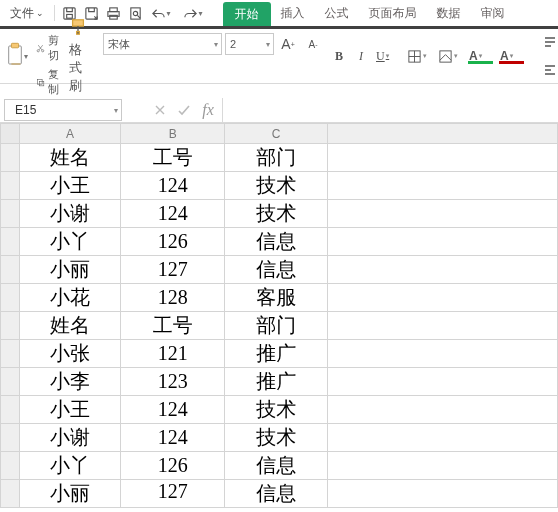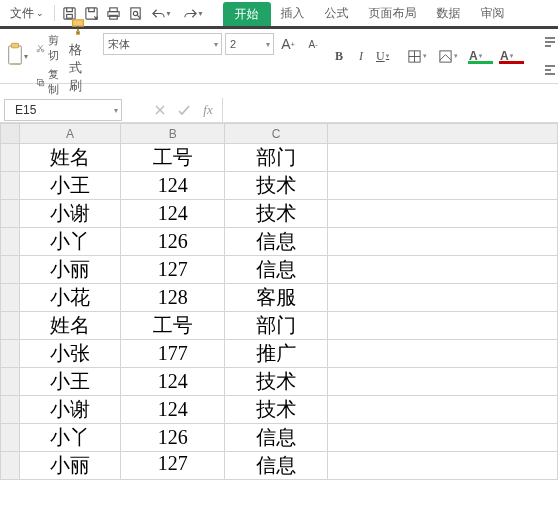--- a/index.html
+++ b/index.html
@@ -240,21 +240,21 @@
   }
   .fx-area .fxbtn {
     width: 20px;
     height: 18px;
     display: flex;
     align-items: center;
     justify-content: center;
     color: #999;
   }
   .fx-area .fxbtn svg { width: 14px; height: 14px; }
-  .fx-fx { font-style: italic; font-family: "Times New Roman", serif; color: #555; font-size: 13px; }
+  .fx-fx { font-style: italic; font-family: "Times New Roman", serif; color: #555; font-size: 16px; }
   .formula-input {
     flex: 1;
     border-left: 1px solid #d9d9d9;
     margin-left: 4px;
     padding-left: 6px;
     display: flex;
     align-items: center;
     font-size: 12px;
   }
 
@@ -618,21 +618,28 @@
     <tr>
           <th class="row"></th>
           <td class="cell">姓名</td>
           <td class="cell">工号</td>
           <td class="cell">部门</td>
           <td class="cell"></td>
         </tr>
     <tr>
           <th class="row"></th>
           <td class="cell">小张</td>
-          <td class="cell">177</td>
+          <td class="cell">121</td>
+          <td class="cell">推广</td>
+          <td class="cell"></td>
+        </tr>
+    <tr>
+          <th class="row"></th>
+          <td class="cell">小李</td>
+          <td class="cell">123</td>
           <td class="cell">推广</td>
           <td class="cell"></td>
         </tr>
     <tr>
           <th class="row"></th>
           <td class="cell">小王</td>
           <td class="cell">124</td>
           <td class="cell">技术</td>
           <td class="cell"></td>
         </tr>

